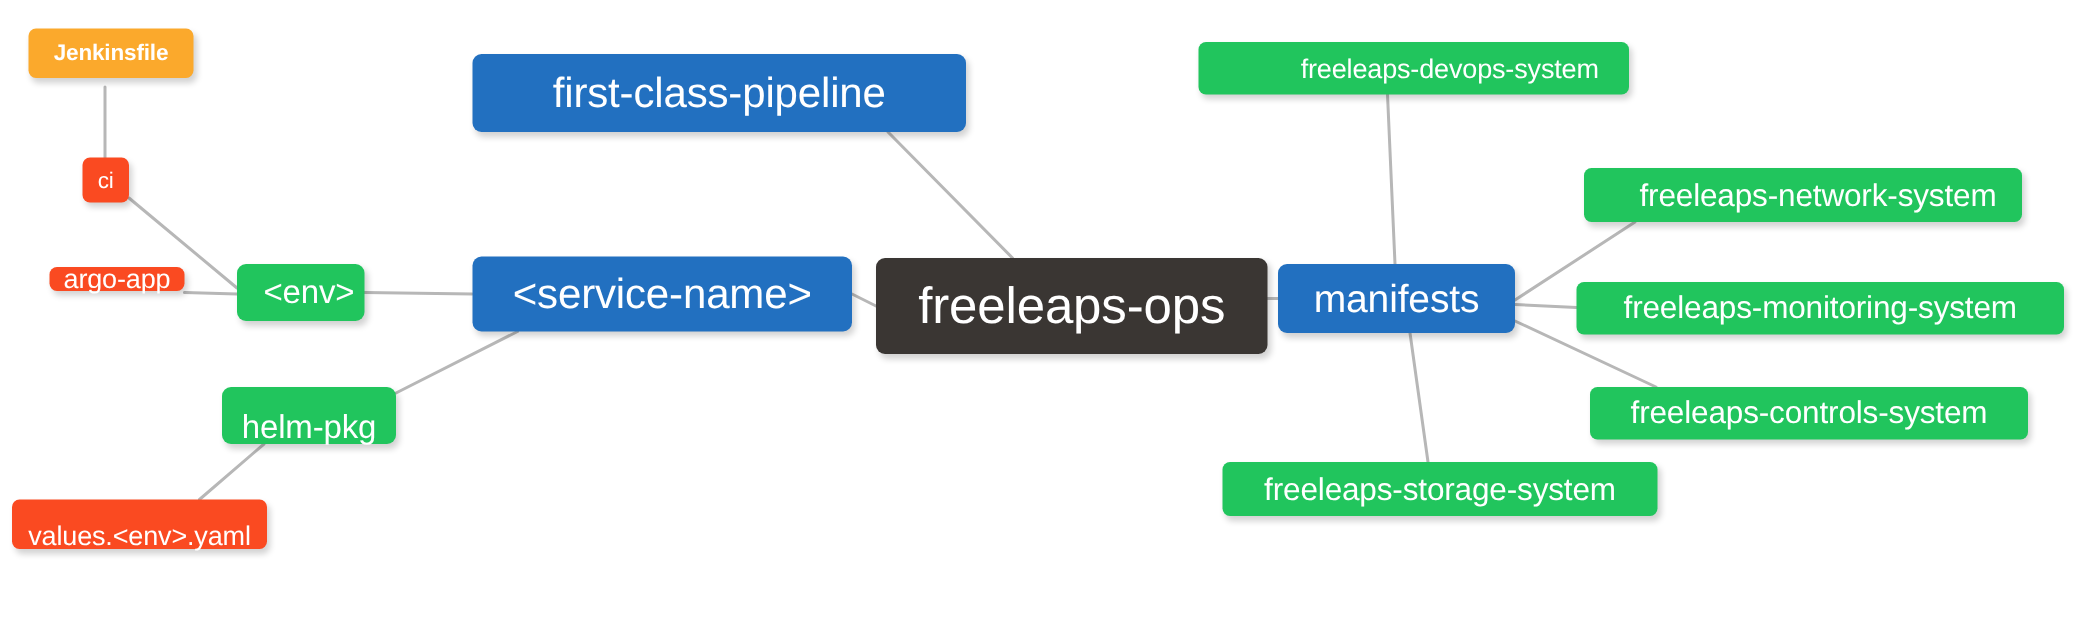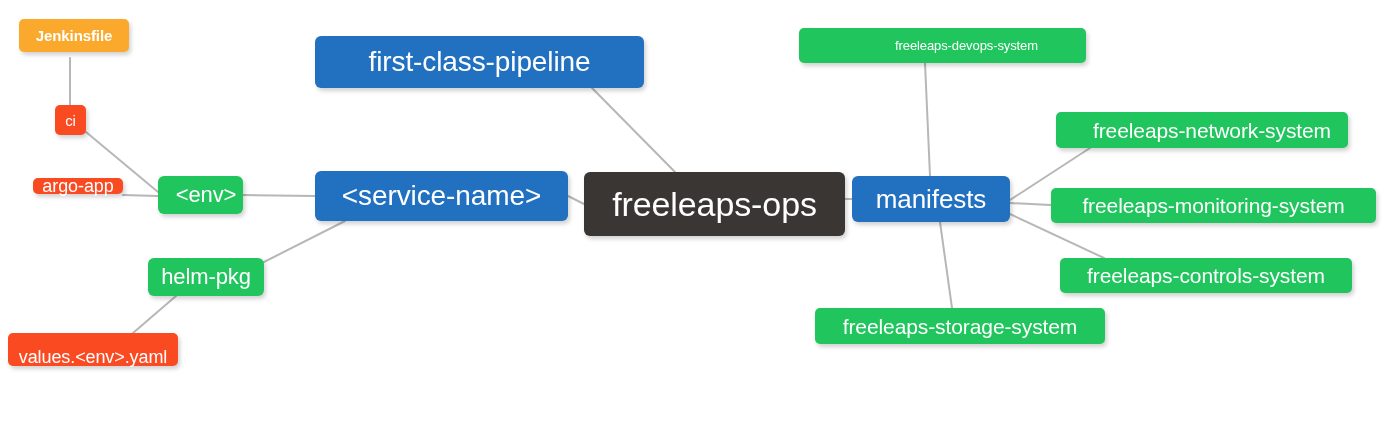--- a/index.html
+++ b/index.html
@@ -74,37 +74,37 @@
       </div>
       <div class="node" style="left: 315px; top: 36px; width: 329px; height: 52px; background: rgb(34, 112, 192); border-radius: 6px; color: rgb(255, 255, 255);">
         <span class="node-label" style="font-size: 28px;">first-class-pipeline</span>
       </div>
       <div class="node" style="left: 852px; top: 176px; width: 158px; height: 46px; background: rgb(34, 112, 192); border-radius: 6px; color: rgb(255, 255, 255);">
         <span class="node-label" style="font-size: 26px;">manifests</span>
       </div>
       <div class="node" style="left: 158px; top: 176px; width: 85px; height: 38px; background: rgb(33, 197, 93); border-radius: 6px; color: rgb(255, 255, 255); padding-left: 11px;">
         <span class="node-label" style="font-size: 22px;">&lt;env&gt;</span>
       </div>
-      <div class="node" style="left: 148px; top: 258px; width: 116px; height: 38px; background: rgb(33, 197, 93); border-radius: 6px; color: rgb(255, 255, 255);">
+      <div class="node" style="left: 148px; top: 258px; width: 116px; height: 38px; background: rgb(33, 197, 93); border-radius: 6px; color: rgb(255, 255, 255); align-items: flex-end;">
         <span class="node-label" style="font-size: 22px;">helm-pkg</span>
       </div>
       <div class="node" style="left: 55px; top: 105px; width: 31px; height: 30px; background: rgb(250, 74, 33); border-radius: 5px; color: rgb(255, 255, 255);">
         <span class="node-label" style="font-size: 15px;">ci</span>
       </div>
       <div class="node" style="left: 33px; top: 178px; width: 90px; height: 16px; background: rgb(250, 74, 33); border-radius: 5px; color: rgb(255, 255, 255);">
         <span class="node-label" style="font-size: 18px;">argo-app</span>
       </div>
       <div class="node" style="left: 19px; top: 19px; width: 110px; height: 33px; background: rgb(251, 169, 44); border-radius: 5px; color: rgb(255, 255, 255); font-weight: bold;">
         <span class="node-label" style="font-size: 15px;">Jenkinsfile</span>
       </div>
       <div class="node" style="left: 8px; top: 333px; width: 170px; height: 33px; background: rgb(250, 74, 33); border-radius: 5px; color: rgb(255, 255, 255); align-items: flex-end;">
         <span class="node-label" style="font-size: 18px;">values.&lt;env&gt;.yaml</span>
       </div>
       <div class="node" style="left: 799px; top: 28px; width: 287px; height: 35px; background: rgb(33, 197, 93); border-radius: 5px; color: rgb(255, 255, 255);">
-        <span class="node-label" style="font-size: 13px; margin-left: 48px;">freeleaps-devops-system</span>
+        <span class="node-label" style="font-size: 18px; margin-left: 48px;">freeleaps-devops-system</span>
       </div>
       <div class="node" style="left: 1056px; top: 112px; width: 292px; height: 36px; background: rgb(33, 197, 93); border-radius: 5px; color: rgb(255, 255, 255); padding-left: 20px;">
         <span class="node-label" style="font-size: 21px;">freeleaps-network-system</span>
       </div>
       <div class="node" style="left: 1051px; top: 188px; width: 325px; height: 35px; background: rgb(33, 197, 93); border-radius: 5px; color: rgb(255, 255, 255);">
         <span class="node-label" style="font-size: 21px;">freeleaps-monitoring-system</span>
       </div>
       <div class="node" style="left: 1060px; top: 258px; width: 292px; height: 35px; background: rgb(33, 197, 93); border-radius: 5px; color: rgb(255, 255, 255);">
         <span class="node-label" style="font-size: 21px;">freeleaps-controls-system</span>
       </div>

